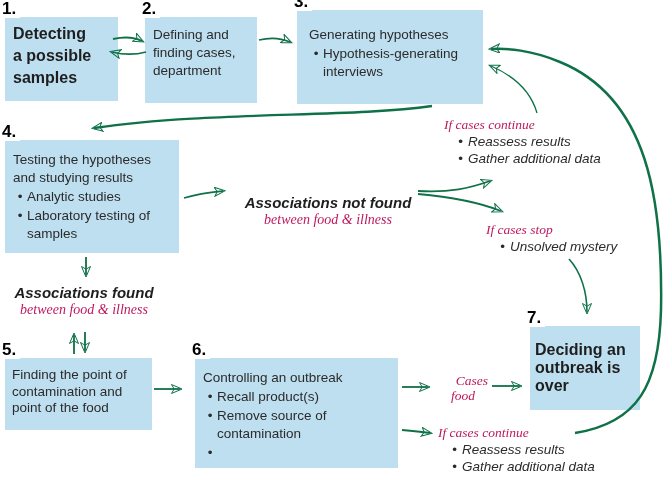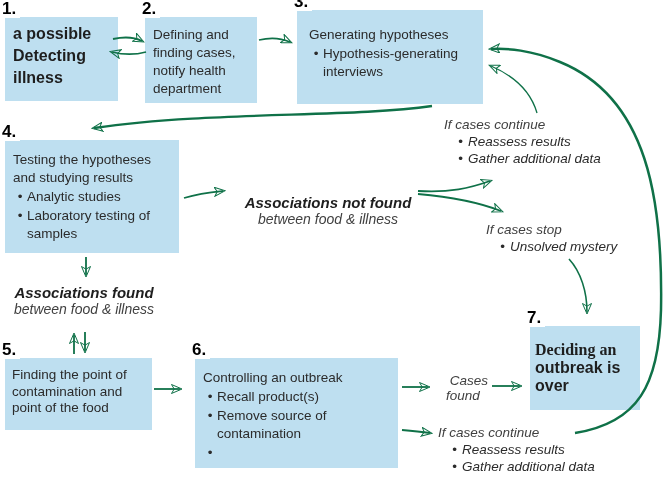--- a/index.html
+++ b/index.html
@@ -10,45 +10,44 @@
   .pbox{position:absolute;background:#bedff0;z-index:1;box-sizing:border-box;}
   .num{
     position:absolute;top:-16px;left:-5px;background:#ffffff;color:#000;
     font-weight:bold;font-size:17px;line-height:16px;padding:0 4px 1px 2px;z-index:6;
   }
   .boldtxt{font-weight:bold;font-size:16px;line-height:22px;color:#1e1e1e;}
   .t13{font-size:13.5px;line-height:18px;}
   .bullet{display:flex;align-items:flex-start;font-size:13.5px;line-height:18px;margin-top:1px;}
   .bullet .dot{width:14px;flex:0 0 14px;text-align:center;}
   .ann{position:absolute;z-index:2;}
-  .ital{font-style:italic;font-size:13.5px;line-height:17px;color:#404040;}
+  .ital{font-style:italic;font-size:13.5px;line-height:17px;color:#be185d;font-family:Liberation Serif, serif;}
   .bi{font-style:italic;font-weight:bold;font-size:15px;line-height:17px;color:#1e1e1e;}
   .center{text-align:center;}
   .abullet{display:flex;align-items:flex-start;font-style:italic;font-size:13.5px;line-height:17px;padding-left:9px;}
   .abullet .dot{width:15px;flex:0 0 15px;text-align:center;font-style:normal;}
   svg.arrows{position:absolute;left:0;top:0;z-index:5;pointer-events:none;}
   svg.arrows path{fill:none;stroke:#0f7148;}
 </style>
 </head>
 <body>
 
 <div id="canvas">
 
   <div class="pbox" style="left:5px;top:17px;width:113px;height:84px;padding:6px 0 0 8px;">
     <span class="num">1.</span>
+    <div class="boldtxt">Detecting</div>
     <div class="boldtxt">a possible</div>
-    <div class="boldtxt">Detecting</div>
-    <div class="boldtxt">illness</div>
+    <div class="boldtxt">samples</div>
   </div>
 
   <div class="pbox" style="left:145px;top:17px;width:112px;height:86px;padding:9px 0 0 8px;">
     <span class="num">2.</span>
     <div class="t13">Defining and</div>
     <div class="t13">finding cases,</div>
-    <div class="t13">notify health</div>
     <div class="t13">department</div>
   </div>
 
   <div class="pbox" style="left:297px;top:10px;width:186px;height:94px;padding:16px 6px 0 12px;">
     <span class="num">3.</span>
     <div class="t13">Generating hypotheses</div>
     <div class="bullet">
         <span class="dot">•</span>
       <span>Hypothesis-generating interviews</span>
       </div>
@@ -85,21 +84,21 @@
         <span class="dot">•</span>
       <span style="max-width:140px;">Remove source of contamination</span>
       </div>
     <div class="bullet">
         <span class="dot">•</span>
       </div>
   </div>
 
   <div class="pbox" style="left:530px;top:326px;width:110px;height:84px;padding:15px 0 0 5px;">
     <span class="num">7.</span>
-    <div class="boldtxt" style="line-height:18px;font-family:Liberation Serif, serif;">Deciding an</div>
+    <div class="boldtxt" style="line-height:18px;">Deciding an</div>
     <div class="boldtxt" style="line-height:18px;">outbreak is</div>
     <div class="boldtxt" style="line-height:18px;">over</div>
   </div>
 
   <div class="ann center" style="left:228px;top:170px;width:200px;margin-top:24px;">
     <div class="bi">Associations not found</div>
     <div class="ital" style="font-size:14px;">between food &amp; illness</div>
   </div>
 
   <div class="ann" style="left:444px;top:116px;width:175px;">
@@ -122,21 +121,21 @@
       </div>
   </div>
 
   <div class="ann center" style="left:0px;top:284px;width:168px;">
     <div class="bi">Associations found</div>
     <div class="ital" style="font-size:14px;">between food &amp; illness</div>
   </div>
 
   <div class="ann center" style="left:438px;top:373px;width:50px;">
     <div class="ital" style="line-height:15px;text-align:right;">Cases</div>
-    <div class="ital" style="line-height:15px;">found</div>
+    <div class="ital" style="line-height:15px;">food</div>
   </div>
 
   <div class="ann" style="left:438px;top:424px;width:180px;">
     <div class="ital">If cases continue</div>
     <div class="abullet">
         <span class="dot">•</span>
       <span>Reassess results</span>
       </div>
     <div class="abullet">
         <span class="dot">•</span>

